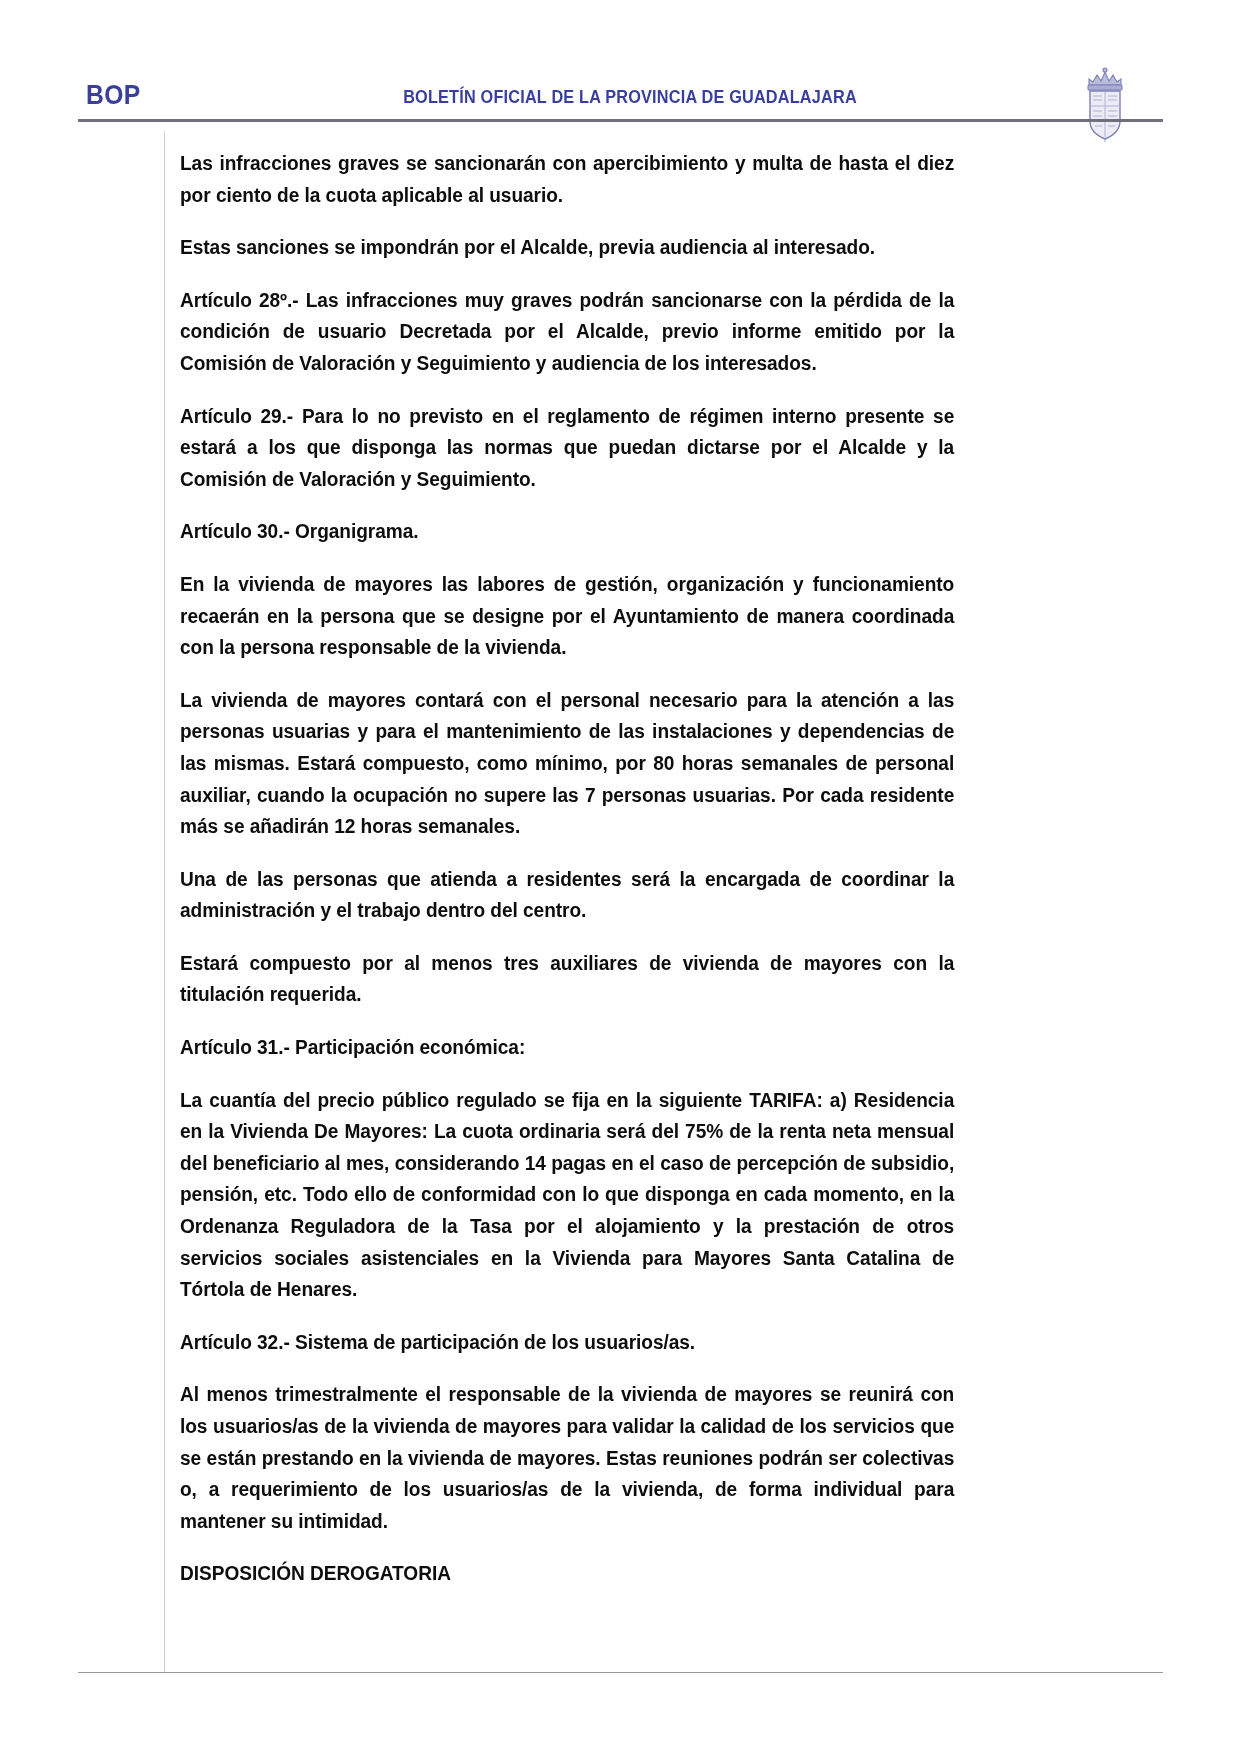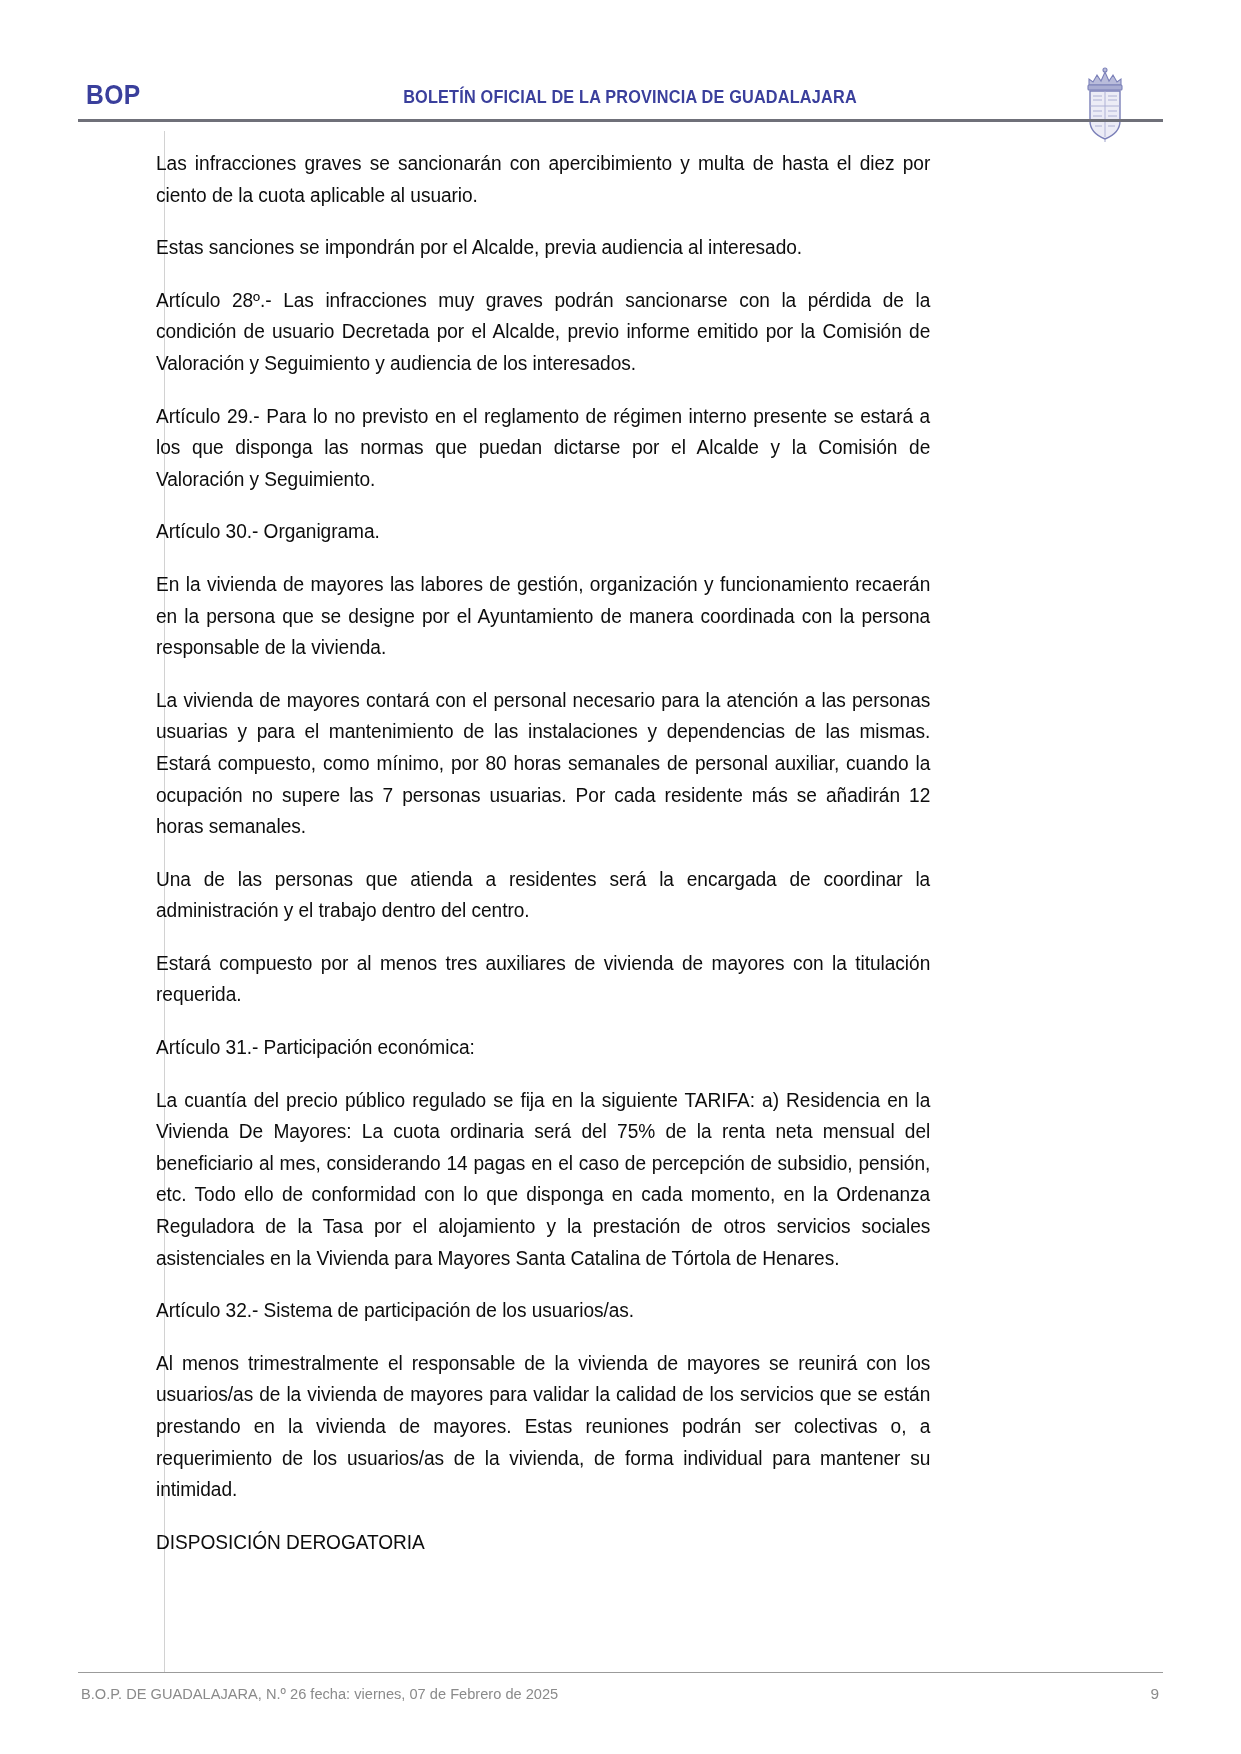--- a/index.html
+++ b/index.html
@@ -80,23 +80,24 @@
     position: absolute;
     left: 164px;
     top: 131px;
     width: 1px;
     height: 1541px;
     background: #d2d2d2;
   }
 
   .content {
     position: absolute;
-    left: 156px;
+    left: 180px;
     top: 148px;
     width: 786px;
+    font-weight: bold;
   }
 
   .para {
     font-size: 19.4px;
     line-height: 31.6px;
     text-align: justify;
     text-justify: inter-word;
     margin: 0 0 21px 0;
     color: #0d0d0d;
     letter-spacing: -0.05px;
@@ -196,18 +197,14 @@
     <p class="para">Una de las personas que atienda a residentes será la encargada de coordinar la administración y el trabajo dentro del centro.</p>
     <p class="para">Estará compuesto por al menos tres auxiliares de vivienda de mayores con la titulación requerida.</p>
     <p class="para nojustify">Artículo 31.- Participación económica:</p>
     <p class="para">La cuantía del precio público regulado se fija en la siguiente TARIFA: a) Residencia en la Vivienda De Mayores: La cuota ordinaria será del 75% de la renta neta mensual del beneficiario al mes, considerando 14 pagas en el caso de percepción de subsidio, pensión, etc. Todo ello de conformidad con lo que disponga en cada momento, en la Ordenanza Reguladora de la Tasa por el alojamiento y la prestación de otros servicios sociales asistenciales en la Vivienda para Mayores Santa Catalina de Tórtola de Henares.</p>
     <p class="para nojustify">Artículo 32.- Sistema de participación de los usuarios/as.</p>
     <p class="para">Al menos trimestralmente el responsable de la vivienda de mayores se reunirá con los usuarios/as de la vivienda de mayores para validar la calidad de los servicios que se están prestando en la vivienda de mayores. Estas reuniones podrán ser colectivas o, a requerimiento de los usuarios/as de la vivienda, de forma individual para mantener su intimidad.</p>
     <p class="para nojustify">DISPOSICIÓN DEROGATORIA</p>
   </div>
 
   <div class="footer-rule"></div>
-  <div class="footer">
-    <div class="footer-left">B.O.P. DE GUADALAJARA, N.º 26 fecha: viernes, 07 de Febrero de 2025</div>
-    <div class="footer-right">9</div>
-  </div>
 
 </div>
 
 </body></html>

